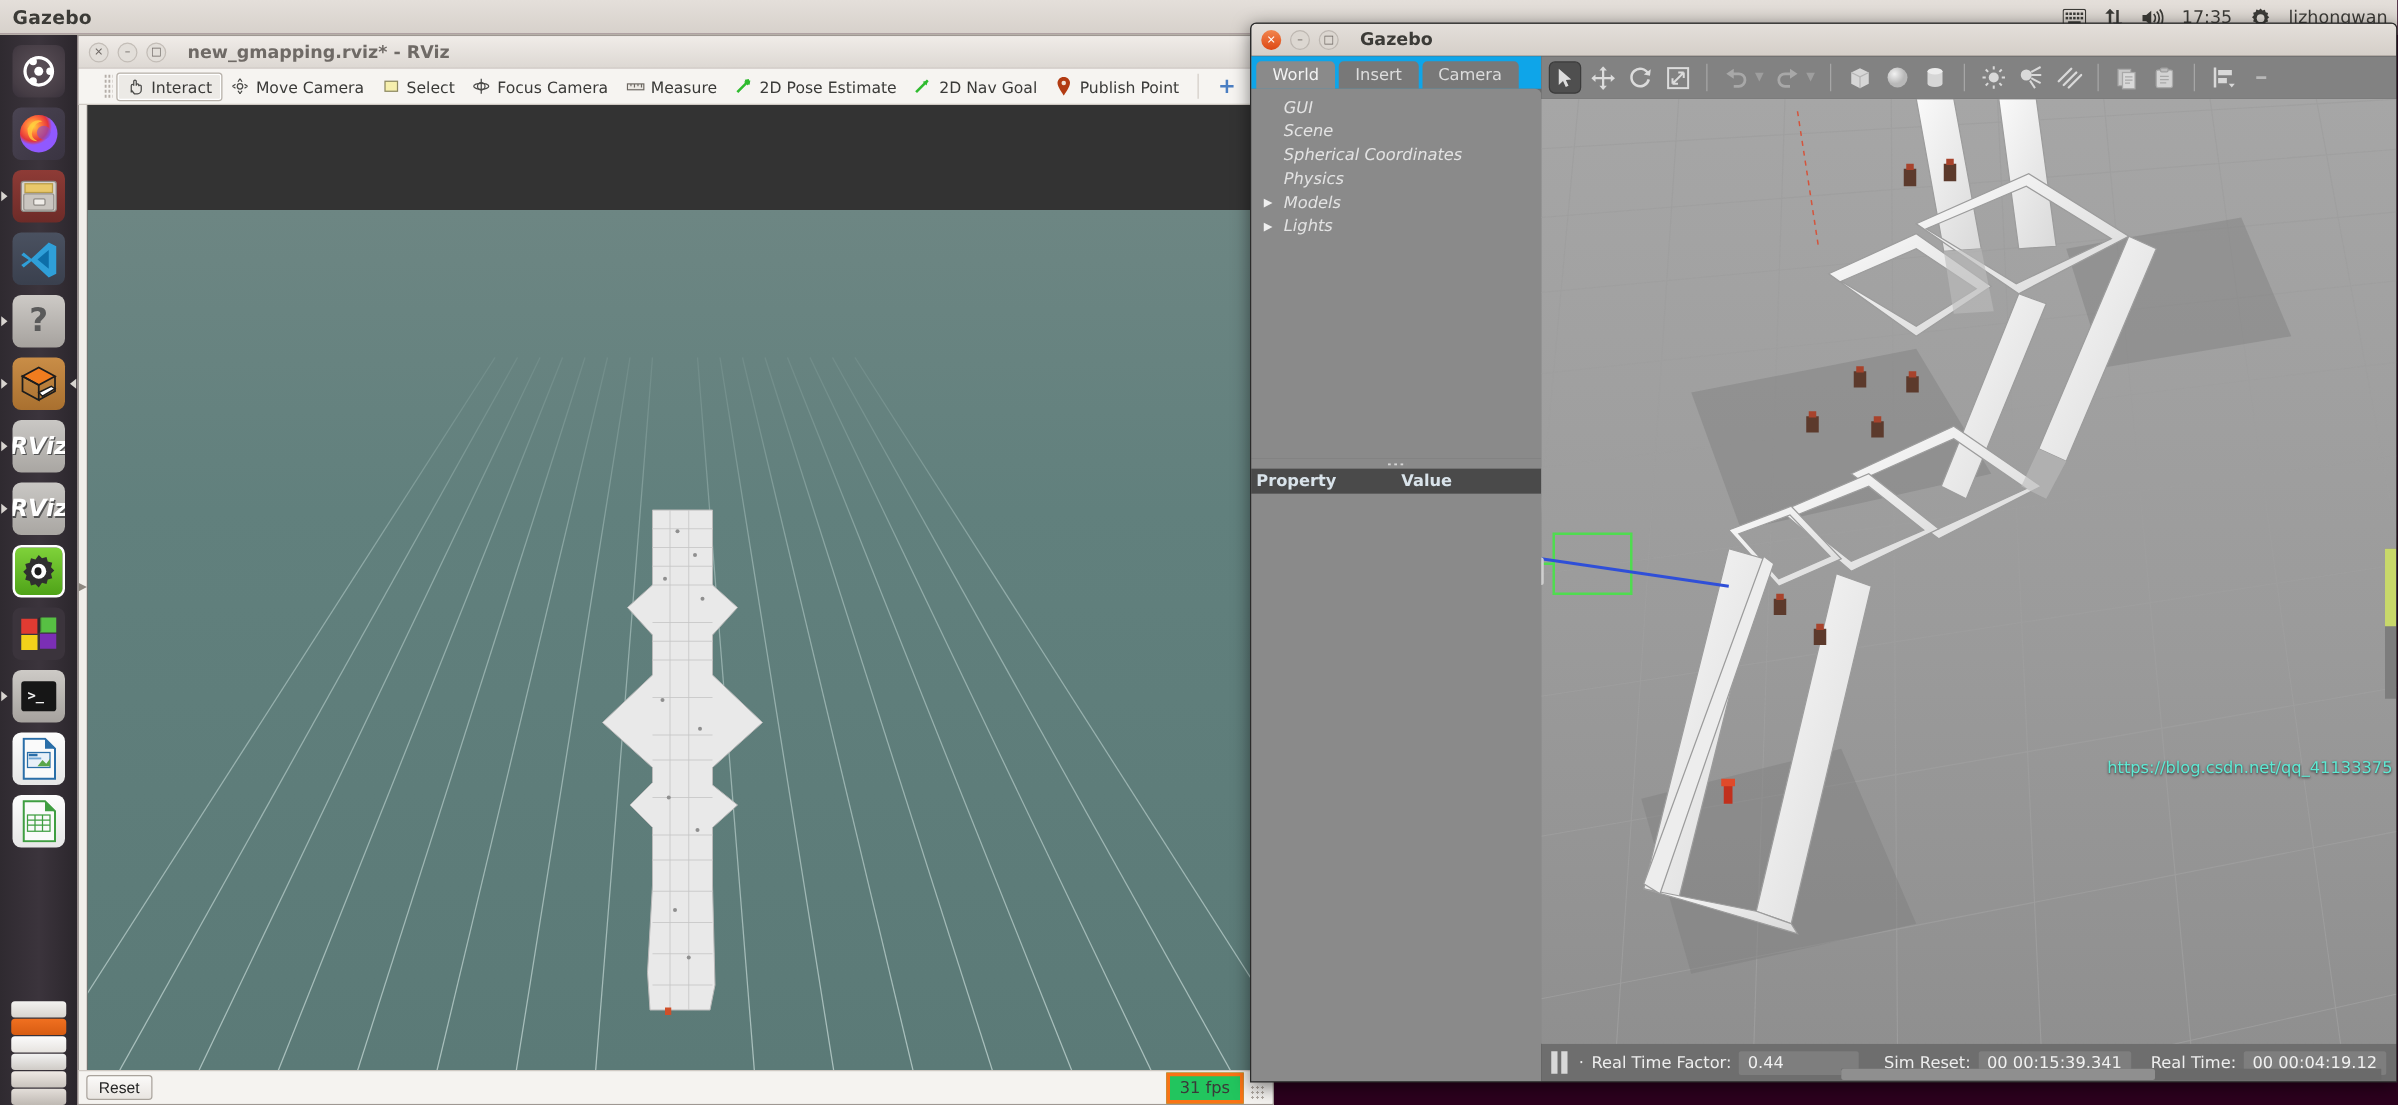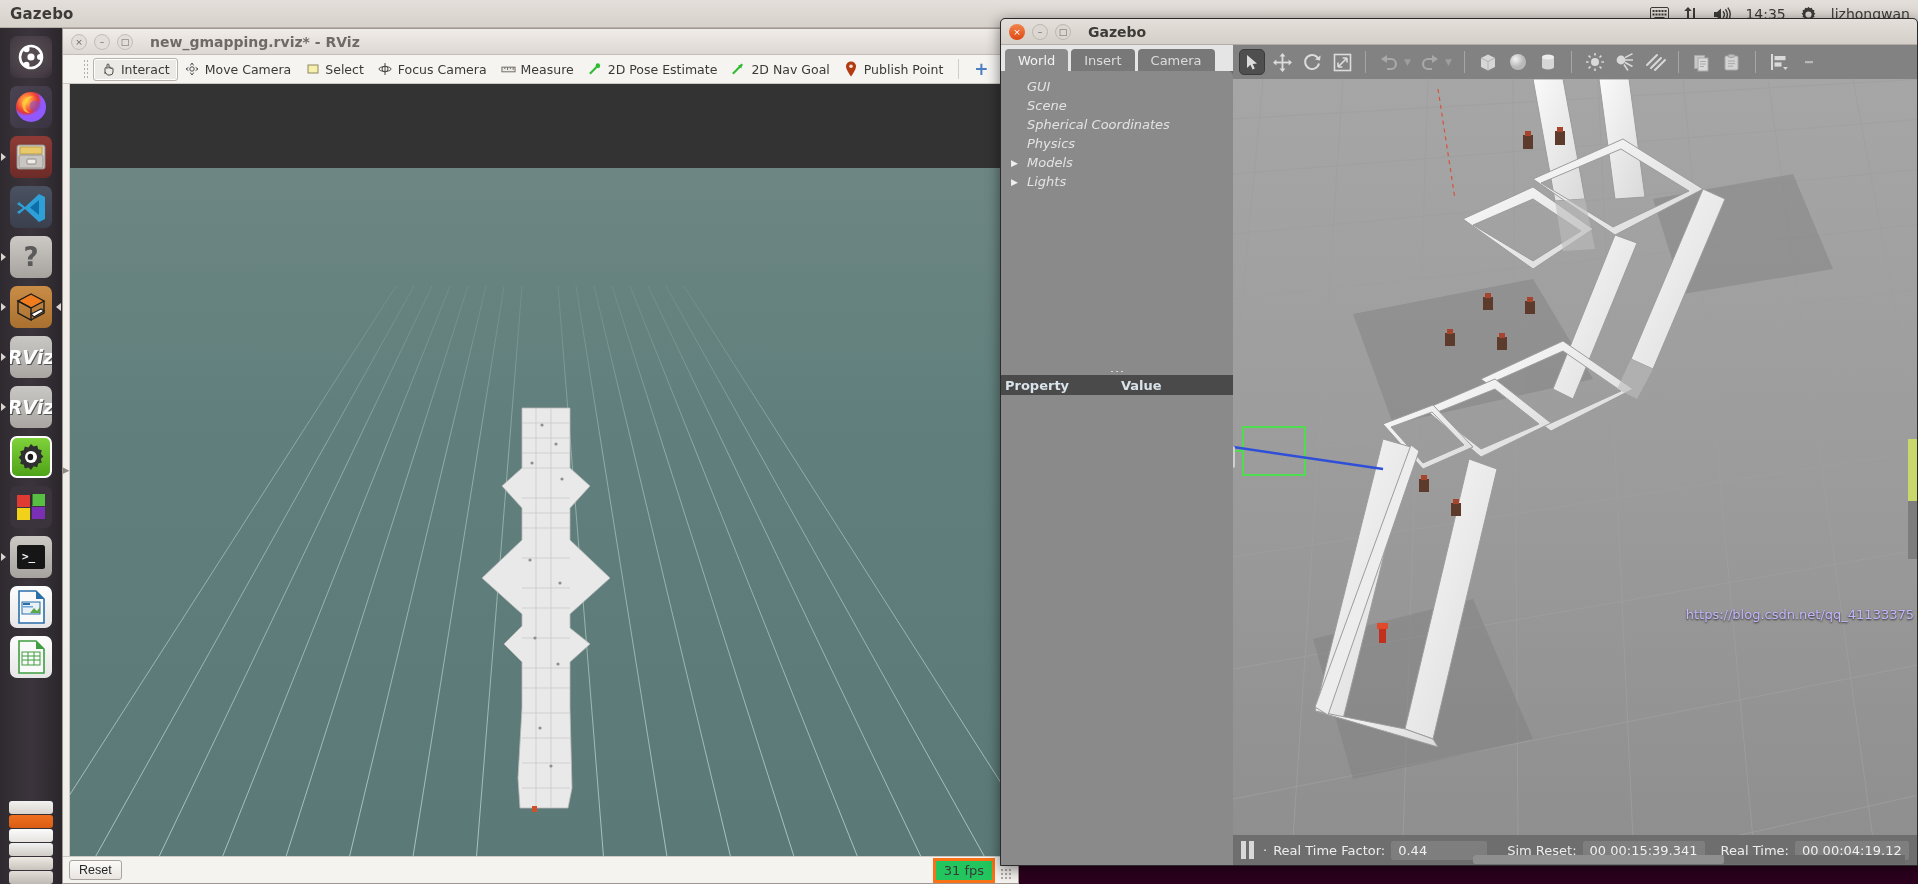--- a/index.html
+++ b/index.html
@@ -122,21 +122,21 @@
     color: #3c3b37; font-size: 14px; font-weight: bold;
   }
   .gzbtn { width: 16px; height: 16px; border-radius: 50%; display:flex; align-items:center; justify-content:center;
            font-size: 9px; font-weight: normal; color:#fff; }
   .gzbtn.close { background: linear-gradient(to bottom,#f2854d,#dd4814); }
   .gzbtn.min, .gzbtn.max { background: #dcd7d1; border:1px solid #bdb7b1; color:#6b6560; }
   #gz-title-text { margin-left: 10px; }
 
   #gz-main { flex: 1; display: flex; min-height: 0; background:#3a3a3a; }
   #gz-leftpanel { width: 232px; flex: none; background: #6a6a6a; display: flex; flex-direction: column; }
-  #gz-tabs { display: flex; height: 26px; padding: 4px 4px 0 4px; gap: 3px; background: #e5e5e5;}
+  #gz-tabs { display: flex; height: 26px; padding: 4px 4px 0 4px; gap: 3px; background: #0ea5e9;}
   .gz-tab { padding: 0 13px; display: flex; align-items: center; font-size: 13px; color: #dcdcdc;
             background: #787878; border-radius: 4px 4px 0 0; }
   .gz-tab.active { background: #8a8a8a; color: #f2f2f2; }
   #gz-tree { background: #8a8a8a; border-radius: 0 5px 0 0; flex: 1; padding: 6px 0 0 0; min-height:0;}
   .tree-row { display: flex; align-items: center; height: 19px; padding-left: 10px; font-size: 13px; color: #e3e3e3; font-style: italic; }
   .tree-arrow { width: 12px; display: inline-block; color: #efefef; font-size: 9px; }
   .tree-label { margin-left: 4px; }
   #gz-prop-splitter { height: 8px; background: #8a8a8a; display:flex; align-items:center; justify-content:center;}
   #gz-prop-splitter .dots { width: 16px; height: 3px;
       background-image: radial-gradient(#d6d6d6 1px, transparent 1px); background-size: 5px 3px;}
@@ -165,21 +165,21 @@
   .lbl { color: #ededed; }
   #gz-hscroll { position:absolute; left: 240px; right: 12px; bottom: 1px; height: 9px;
                 background:#6a6a6a; }
   #gz-hscroll .thumb { height: 9px; width: 58%; background: #8f8f8f; border-radius: 2px;}
   #gz-vscroll { position:absolute; right: 0; top: 360px; width: 9px; height: 120px; background:#7d7d7d;}
   #gz-vscroll .thumb { width:9px; height: 62px; background:#c8d86a;}
   .gz-side-handle { position:absolute; top:50%; margin-top:-11px; width:7px; height:22px;
       background:#cfcfcf; border-radius:2px;}
 
   
-  #watermark { position: absolute; right: 4px; bottom: 6px; font-size: 13px; color: #c4b5fd;
+  #watermark { position: absolute; right: 4px; bottom: 6px; font-size: 13px; color: #5eead4;
                text-shadow: 0 1px 2px rgba(0,0,0,.8); }
 </style>
 </head>
 <body>
 
 <div id="root">
 
   <div id="top-panel">
     <span class="app-title">Gazebo</span>
     <div id="tray">
@@ -212,21 +212,21 @@
       <span class="tray-ico">
         <svg width="18" height="15" viewBox="0 0 18 15">
             <g fill="#3c3b37">
               <path d="M1 5 L4 5 L8 1.5 L8 13.5 L4 10 L1 10 Z"></path>
               <path d="M10 4.2 a5 5 0 0 1 0 6.6" fill="none" stroke="#3c3b37" stroke-width="1.4"></path>
               <path d="M12.4 2.2 a8 8 0 0 1 0 10.6" fill="none" stroke="#3c3b37" stroke-width="1.4"></path>
               <path d="M14.8 0.6 a11 11 0 0 1 0 13.8" fill="none" stroke="#3c3b37" stroke-width="1.4"></path>
             </g>
           </svg>
       </span>
-      <span>14:35</span>
+      <span>17:35</span>
       <span class="tray-ico">
         <svg width="17" height="17" viewBox="0 0 17 17">
             <g fill="#3c3b37">
               <path d="M8.5 0.8 l1.4 1.5 2-.6 .6 2 2 .6 -.6 2 1.5 1.4 -1.5 1.4 .6 2 -2 .6 -.6 2 -2-.6 -1.4 1.5 -1.4-1.5 -2 .6 -.6-2 -2-.6 .6-2 -1.5-1.4 1.5-1.4 -.6-2 2-.6 .6-2 2 .6 Z"></path>
             </g>
             <circle cx="8.5" cy="8.5" r="3.1" fill="#ded9d3"></circle>
           </svg>
       </span>
       <span>lizhongwan</span>
     </div>

